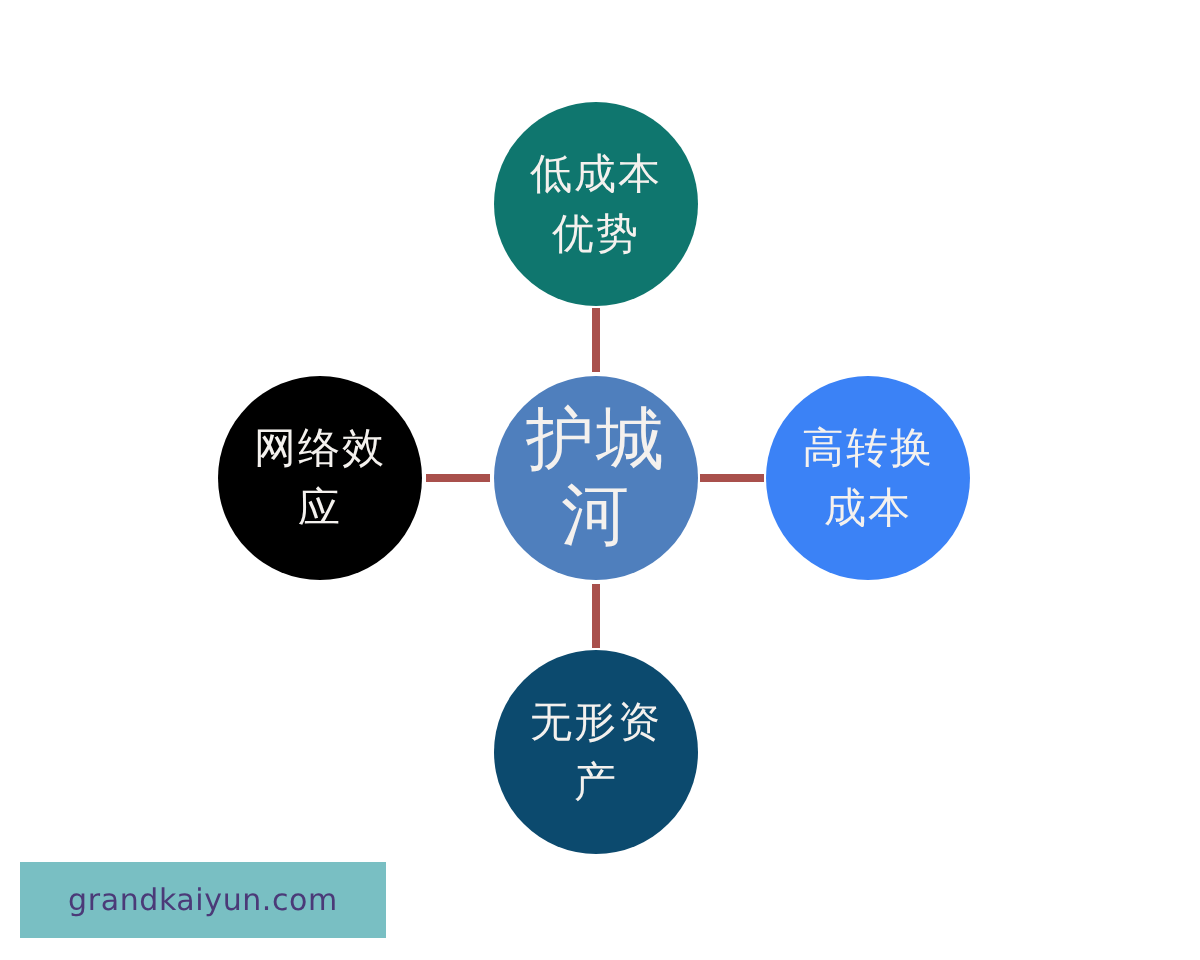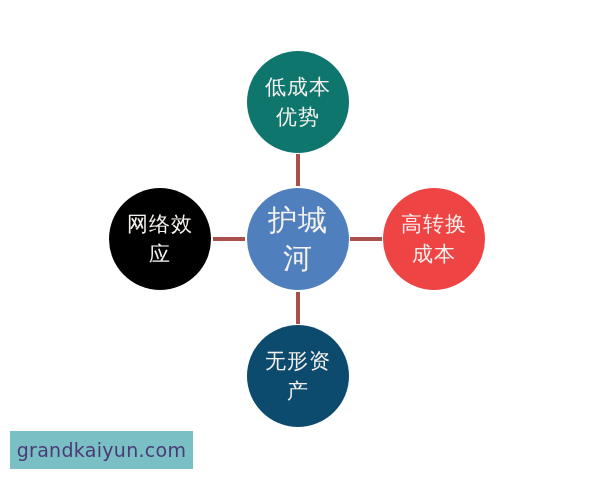--- a/index.html
+++ b/index.html
@@ -25,41 +25,41 @@
       box-sizing: border-box;
     }
     .node .label {
       display: block;
       font-size: 21px;
       line-height: 30px;
       letter-spacing: 1px;
       white-space: pre-line;
     }
     .node.center .label {
-      font-size: 29px;
+      font-size: 34px;
       line-height: 38px;
     }
     .connector {
       position: absolute;
       background: #a9504c;
     }
     .banner {
       position: absolute;
       left: 10px;
       top: 431px;
       width: 183px;
       height: 38px;
       background: #79bfc3;
       display: flex;
       align-items: center;
       justify-content: center;
     }
     .banner .text {
       font-family: "DejaVu Sans", "Liberation Sans", sans-serif;
-      font-size: 19px;
+      font-size: 15px;
       color: #4b3a78;
       letter-spacing: 0.3px;
     }
   </style>
 </head>
 <body>
 
 <div class="connector" style="left:296px; top:154px; width:4px; height:32px;"></div>
 <div class="connector" style="left:213px; top:237px; width:32px; height:4px;"></div>
 <div class="connector" style="left:350px; top:237px; width:32px; height:4px;"></div>
@@ -73,21 +73,21 @@
 <div class="node" style="left:109px; top:188px; width:102px; height:102px; background:#000000;">
   <span class="label">网络效
 应</span>
 </div>
 
 <div class="node center" style="left:247px; top:188px; width:102px; height:102px; background:#4f7fbd;">
   <span class="label">护城
 河</span>
 </div>
 
-<div class="node" style="left:383px; top:188px; width:102px; height:102px; background:#ef4444;">
+<div class="node" style="left:383px; top:188px; width:102px; height:102px; background:#3b82f6;">
   <span class="label">高转换
 成本</span>
 </div>
 
 <div class="node" style="left:247px; top:325px; width:102px; height:102px; background:#0c4a6e;">
   <span class="label">无形资
 产</span>
 </div>
 
 <div class="banner">

